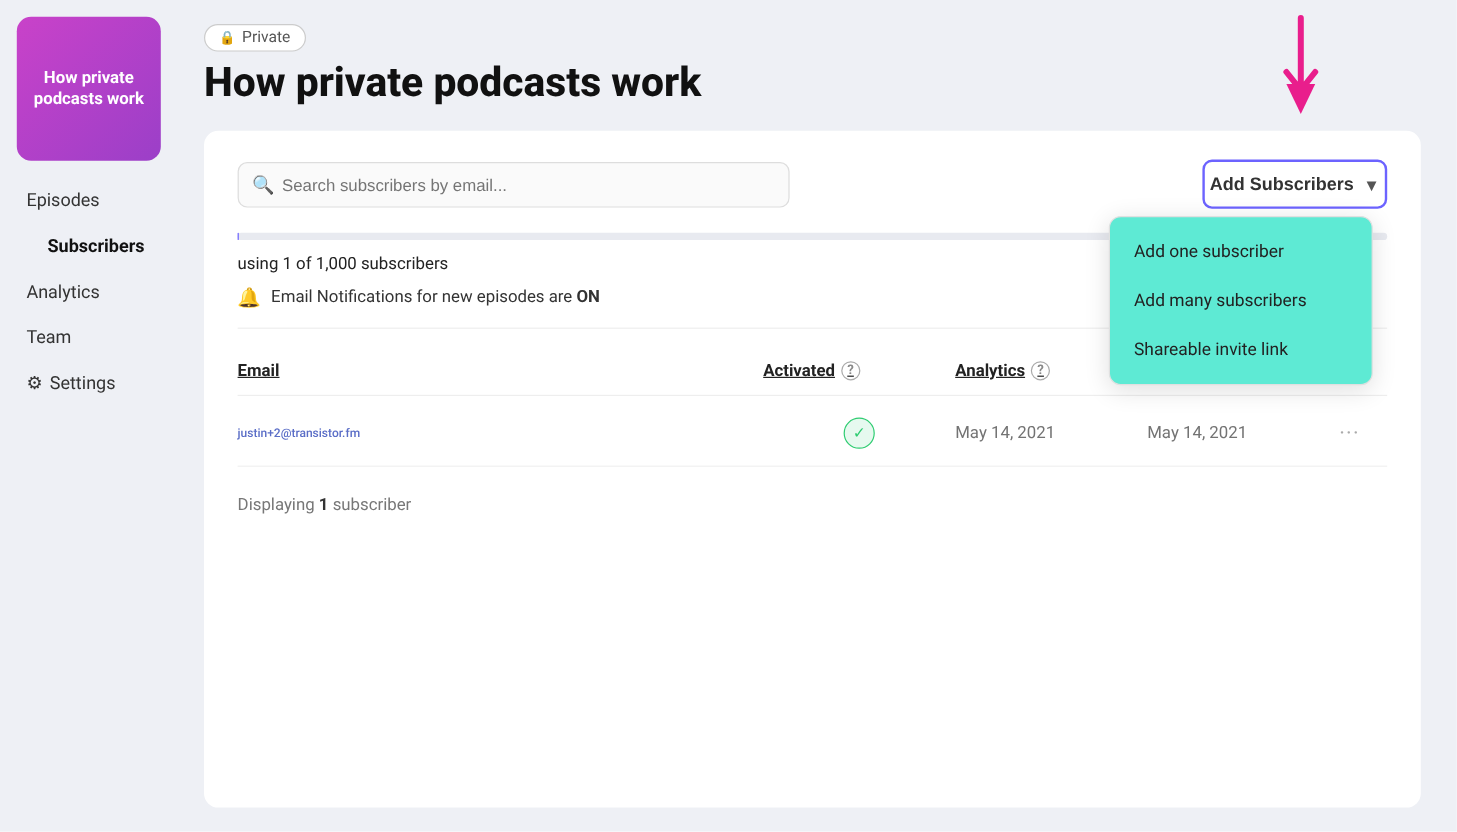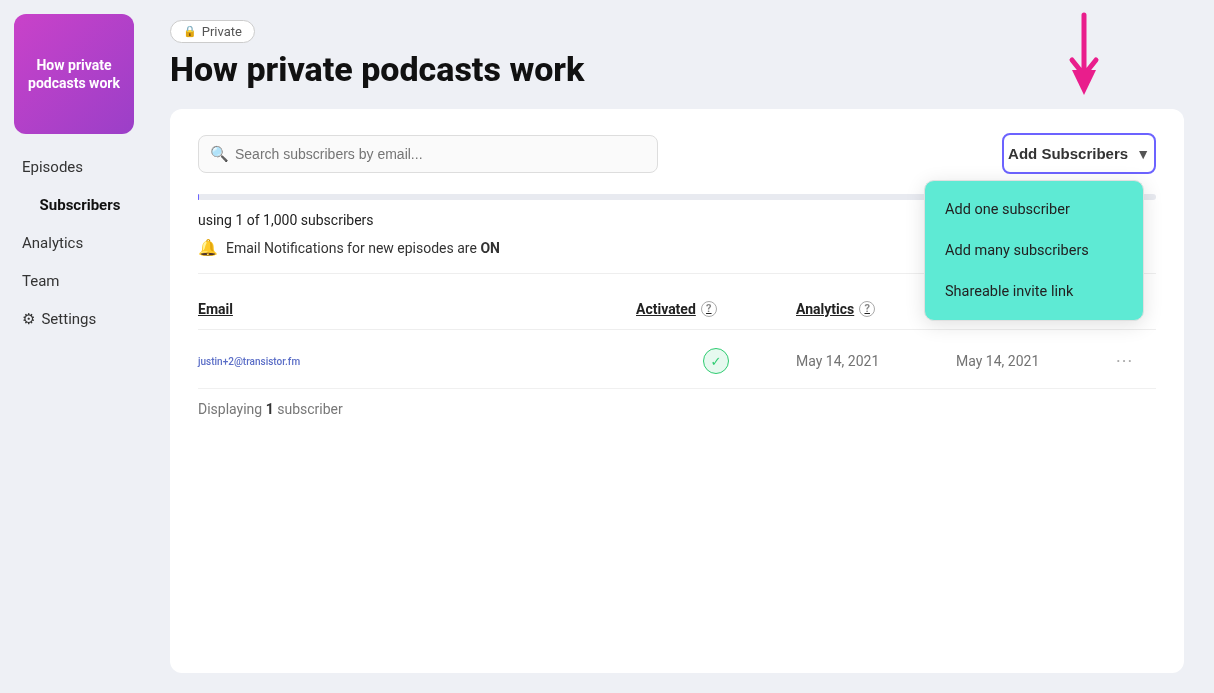--- a/index.html
+++ b/index.html
@@ -321,21 +321,21 @@
       color: #2ecc71;
       font-size: 13px;
     }
 
     .date-cell {
       font-size: 14px;
       color: #737373;
     }
 
     .table-footer {
-      margin-top: 12px;
+      margin-top: 24px;
       font-size: 14px;
       color: #777;
     }
 
     .table-footer strong {
       color: #333;
       font-weight: 700;
     }
   </style>
 </head>

